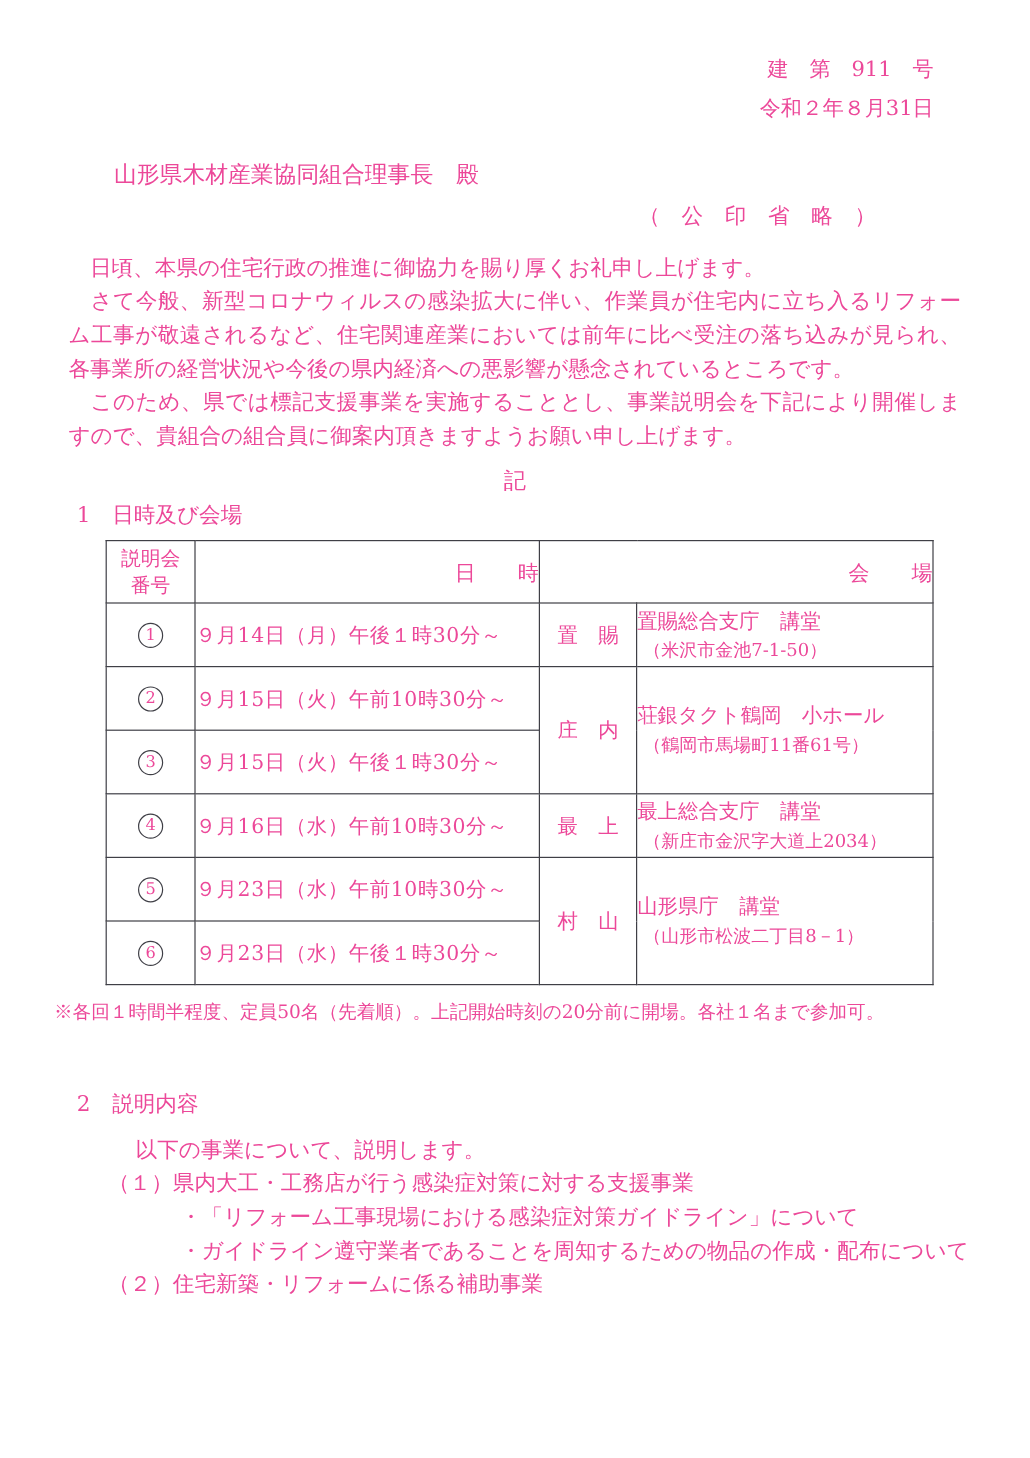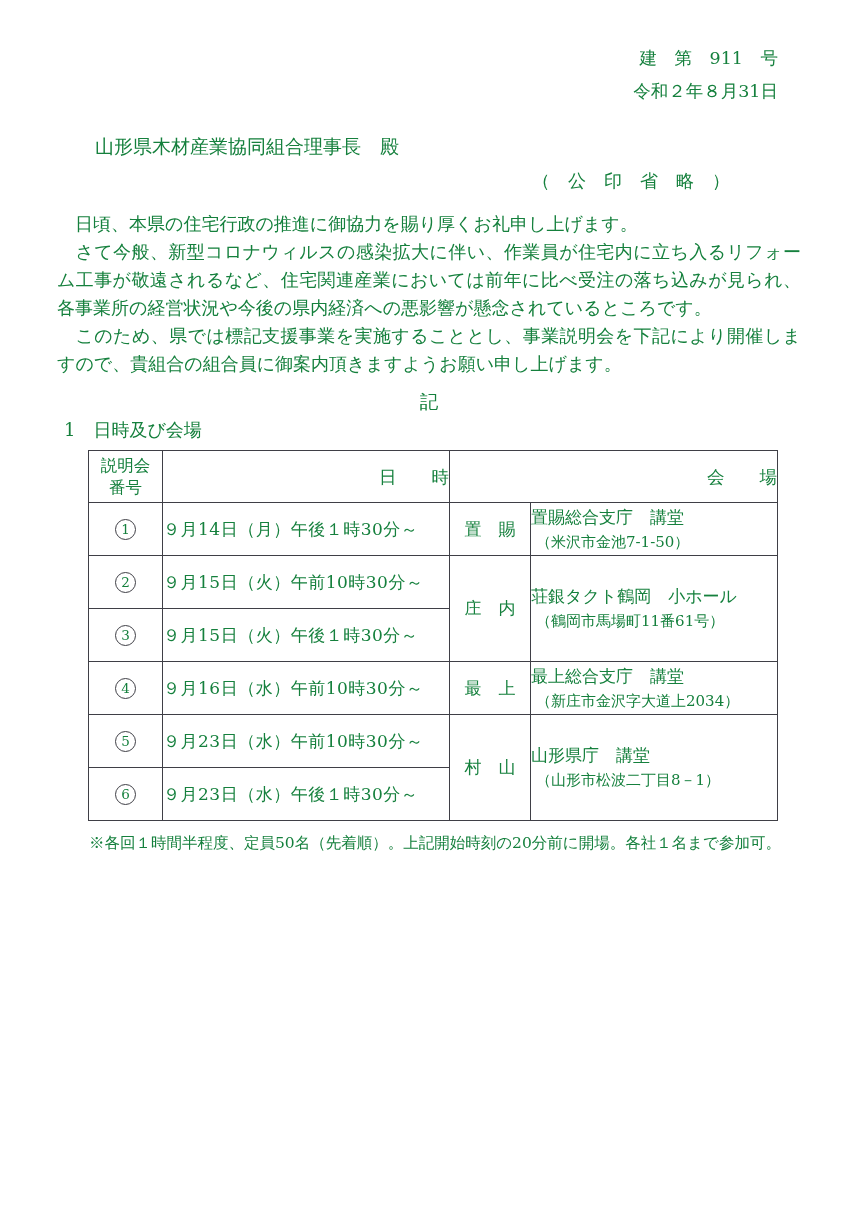--- a/index.html
+++ b/index.html
@@ -2,21 +2,21 @@
 <html lang="ja"><head>
 <meta charset="utf-8">
 <style>
   * { box-sizing: border-box; }
   html, body { margin: 0; padding: 0; background: #ffffff; }
   .page {
     position: relative;
     width: 858px;
     height: 1215px;
     background: #ffffff;
-    color: #15803d;
+    color: #ec4899;
     font-family: "DejaVu Serif", "Liberation Serif", serif;
     overflow: hidden;
   }
   .docnum-block {
     padding-top: 42px;
     padding-right: 80px;
     text-align: right;
     font-size: 17.5px;
     line-height: 33px;
   }
@@ -82,21 +82,21 @@
     display: inline-flex;
     align-items: center;
     justify-content: center;
     width: 21px; height: 21px;
     border: 1px solid #3f3f46;
     border-radius: 50%;
     font-size: 13.5px;
     line-height: 1;
   }
   .table-note {
-    margin: 12px 0 0 89px;
+    margin: 12px 0 0 45px;
     font-size: 15.5px;
     line-height: 20px;
   }
   .section2-intro {
     margin: 10px 0 0 113px;
     font-size: 18px;
     line-height: 28px;
   }
   .s2-item { font-size: 18px; line-height: 28px; }
   .s2-item.lv1 { margin-left: 90px; }
@@ -191,14 +191,22 @@
       </tr>
       <tr>
         <td class="c-number"><span class="num-badge">6</span></td>
         <td class="c-datetime">９月23日（水）午後１時30分～</td>
       </tr>
     </tbody>
   </table>
 
   <div class="table-note">※各回１時間半程度、定員50名（先着順）。上記開始時刻の20分前に開場。各社１名まで参加可。</div>
 
+  <div class="section2-block">
+    <div class="section-heading">2　説明内容</div>
+    <div class="section2-intro">以下の事業について、説明します。</div>
+    <div class="s2-item lv1">（１）県内大工・工務店が行う感染症対策に対する支援事業</div>
+    <div class="s2-item lv2">・「リフォーム工事現場における感染症対策ガイドライン」について</div>
+    <div class="s2-item lv2">・ガイドライン遵守業者であることを周知するための物品の作成・配布について</div>
+    <div class="s2-item lv1">（２）住宅新築・リフォームに係る補助事業</div>
+  </div>
 
 </div>
 
 </body></html>

